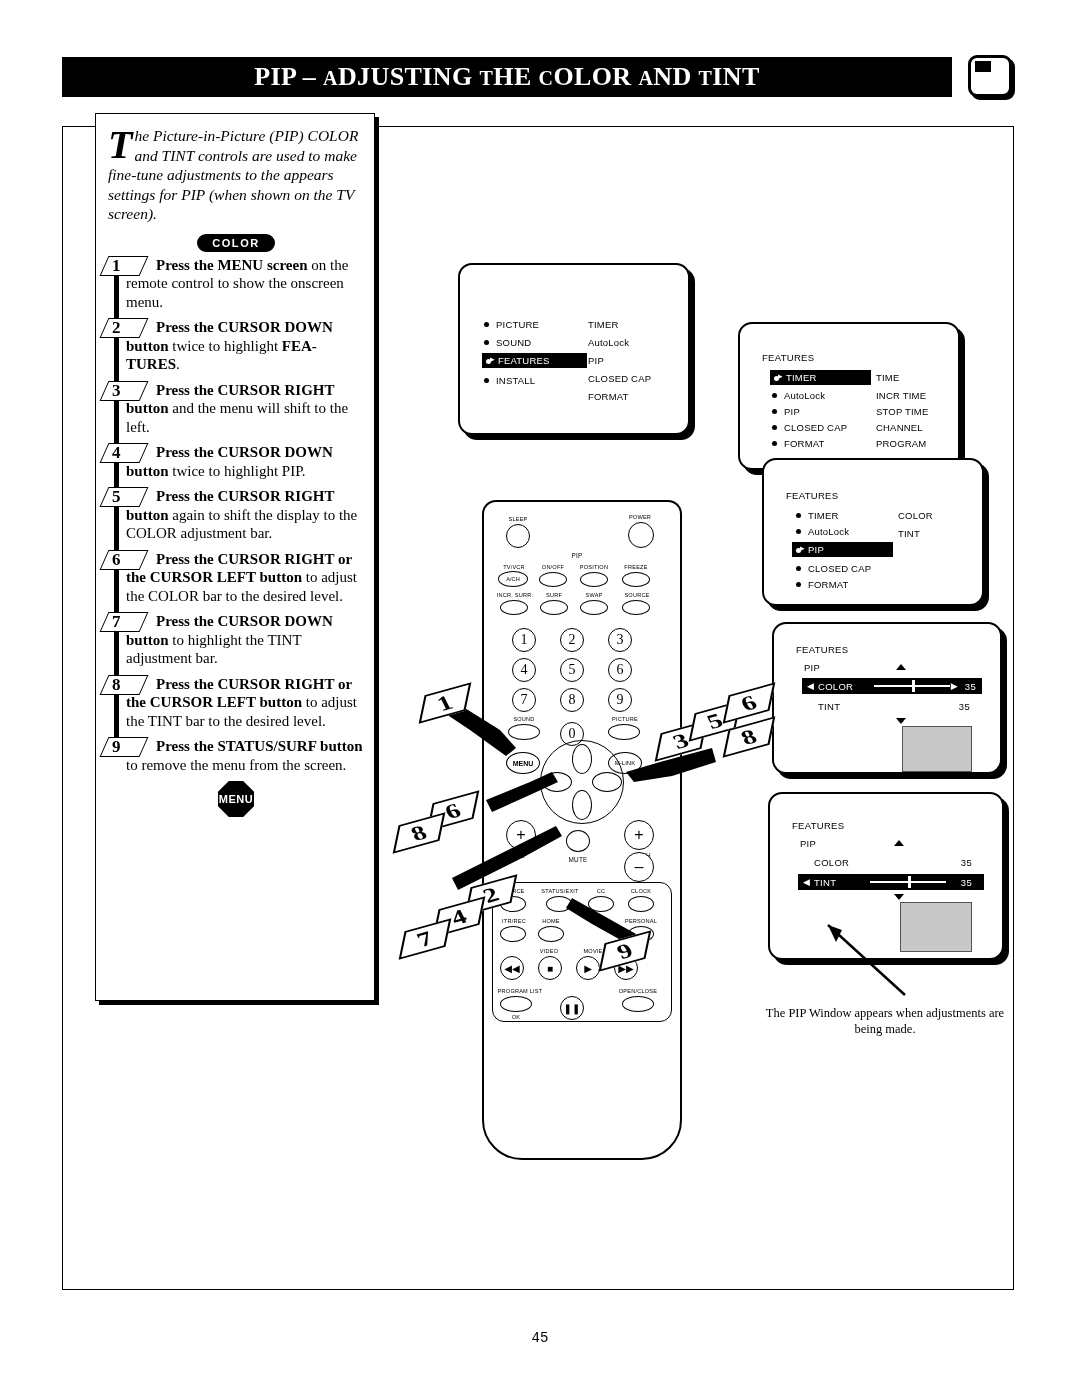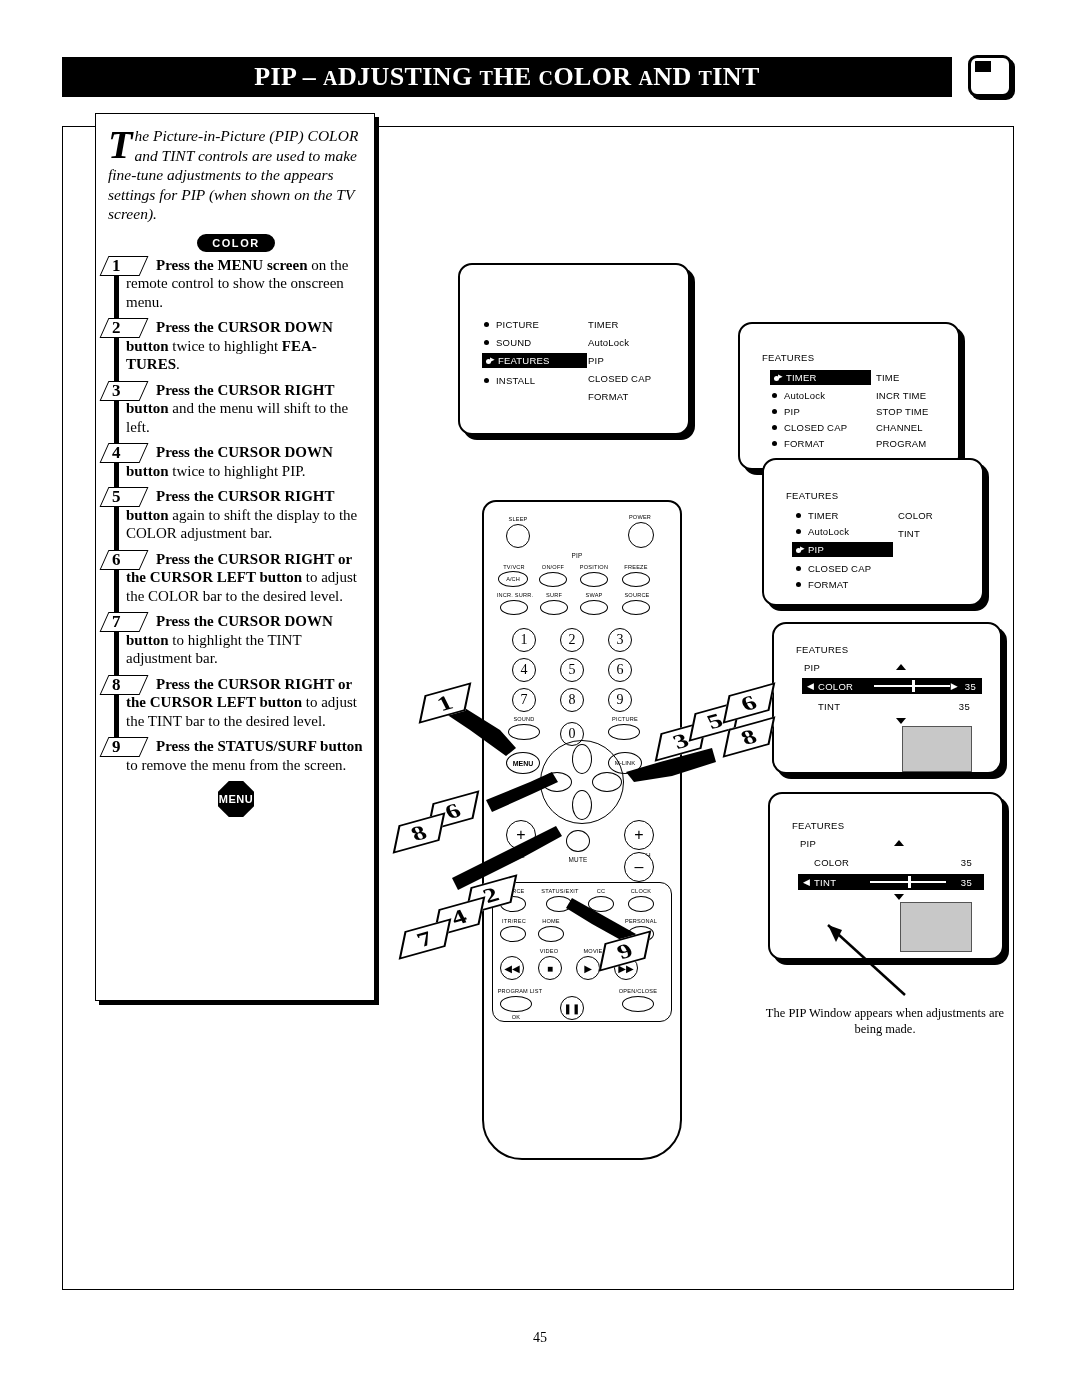--- a/index.html
+++ b/index.html
@@ -405,21 +405,21 @@
     box-sizing: border-box;
   }
   .callout span { transform: skewX(28deg); }
 
   .page-num {
     position: absolute;
     left: 0;
     top: 1330px;
     width: 1080px;
     text-align: center;
-    font-family: Liberation Serif, serif;
+    font-family: Liberation Mono, monospace;
     font-size: 14px;
   }
 
   .beam {
     position: absolute;
     left: 492px;
     top: 432px;
     width: 210px;
     height: 86px;
     background: linear-gradient(to bottom, #bdbdbd, #dedede);

